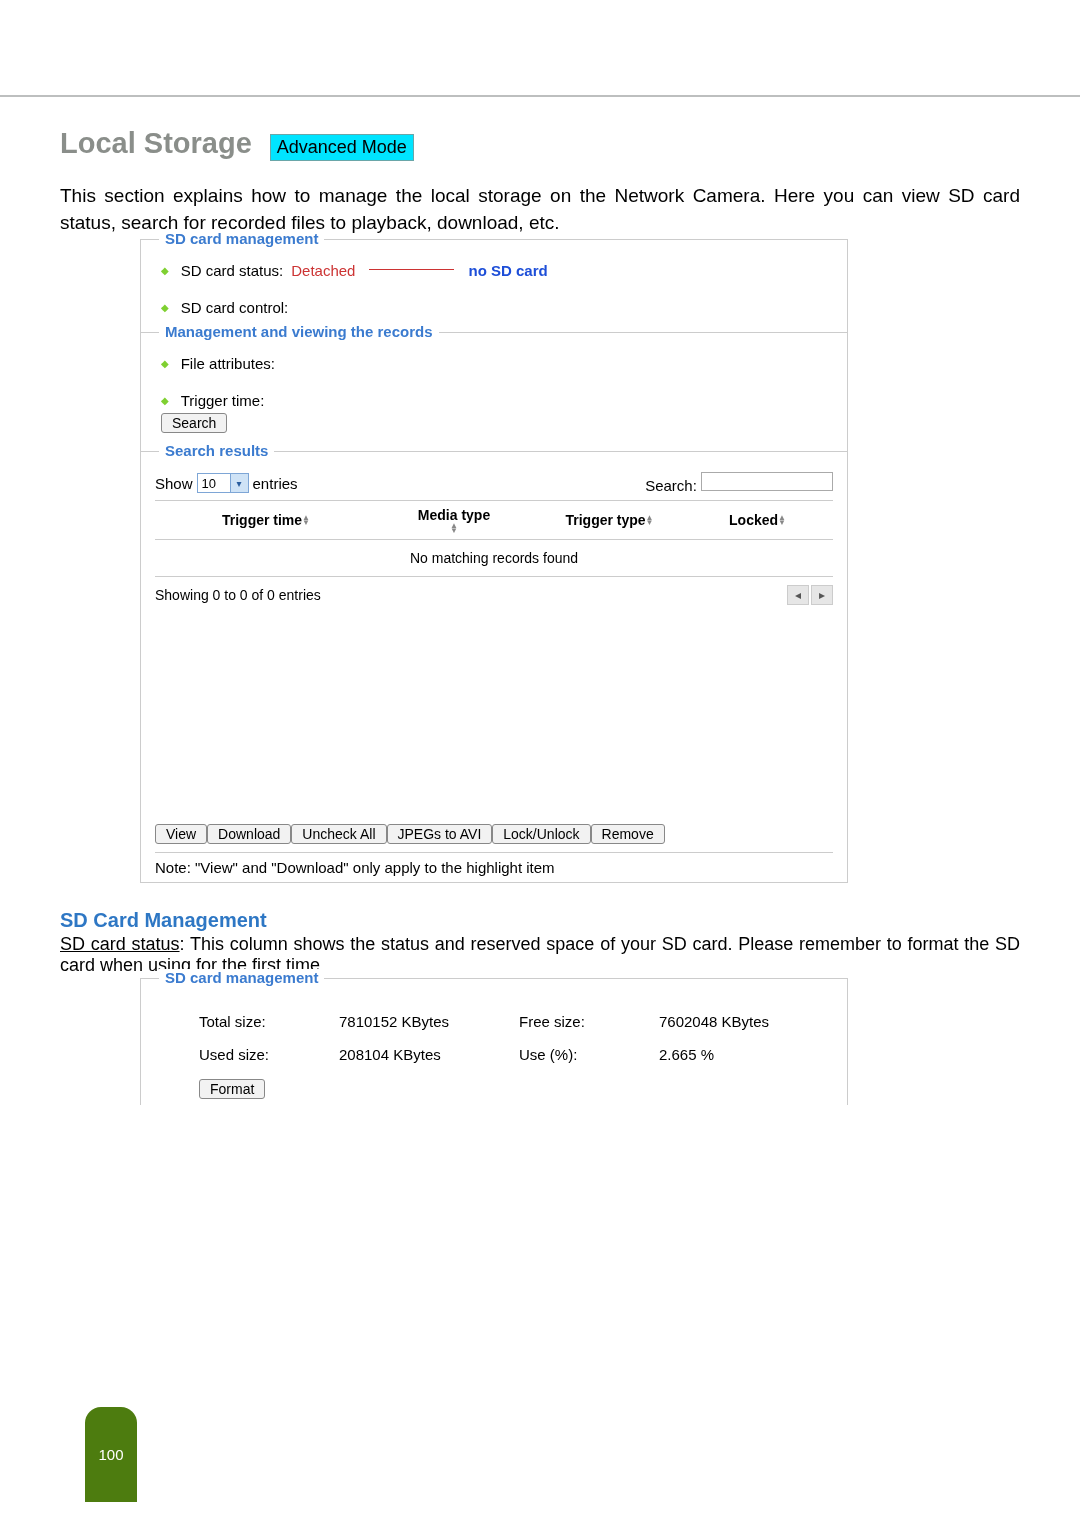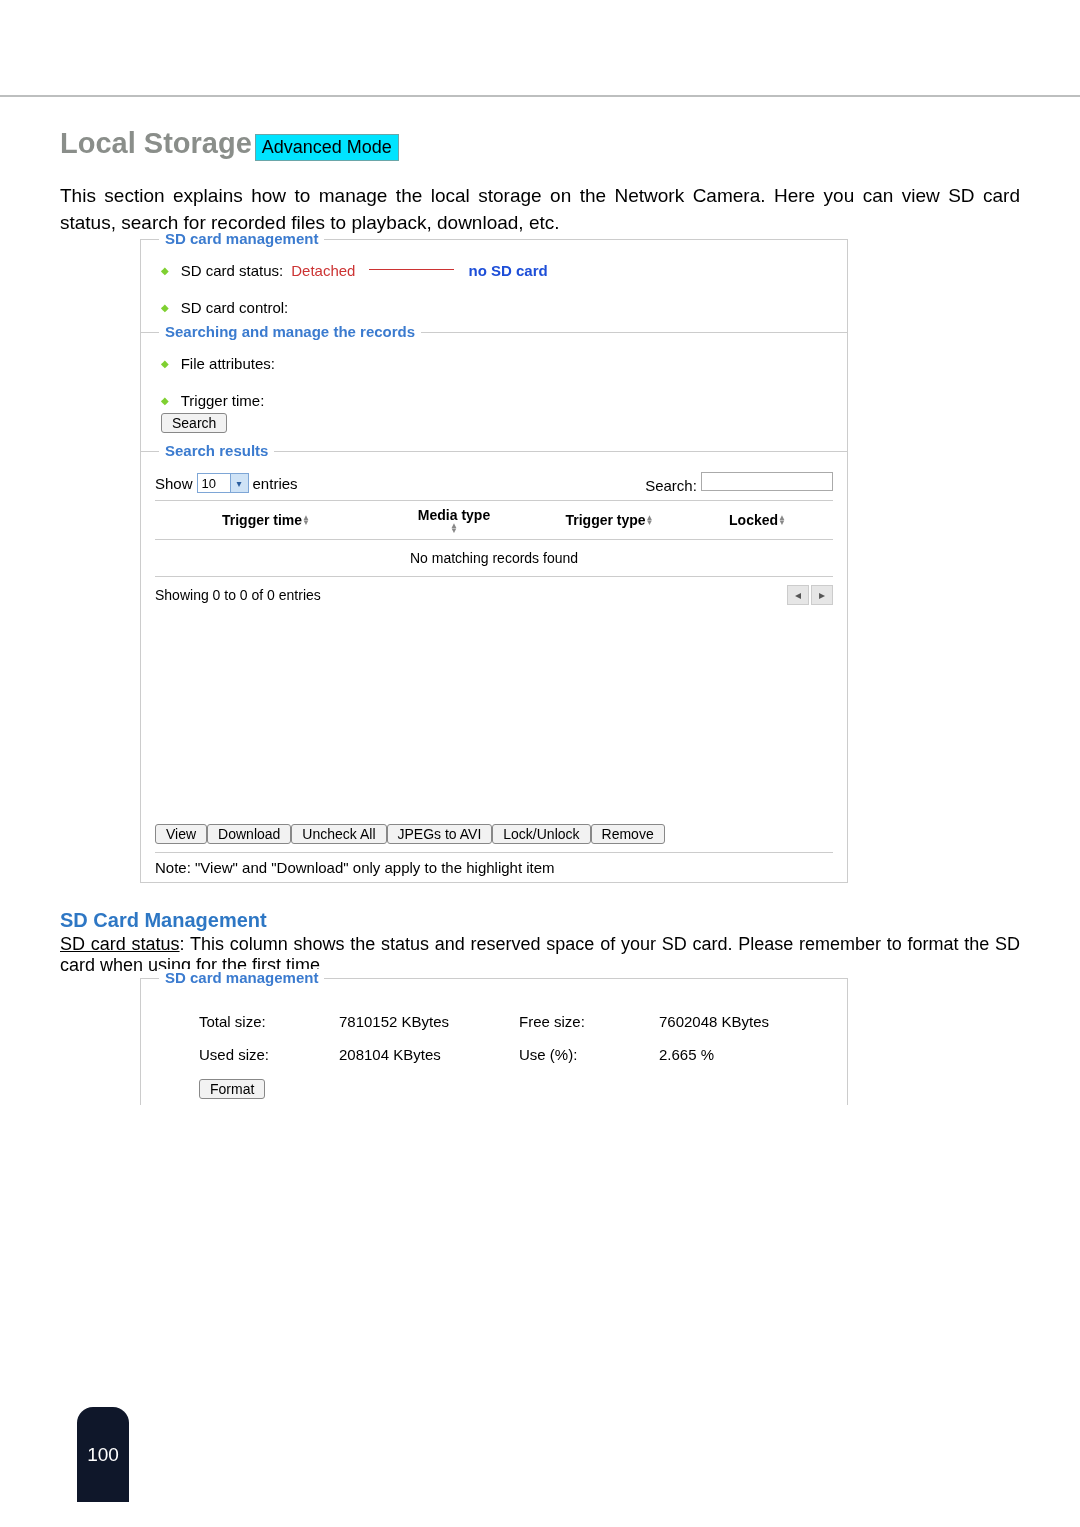--- a/index.html
+++ b/index.html
@@ -17,21 +17,21 @@
     position: relative;
     padding: 0;
   }
   .top-gap { height: 95px; border-bottom: 2px solid #bdbfbf; }
   .content {
     padding: 30px 60px 0 60px;
   }
   .h-row {
     display: flex;
     align-items: baseline;
-    gap: 3px;
+    gap: 18px;
     margin-bottom: 22px;
   }
   .h-title {
     font-size: 29px;
     font-weight: bold;
     color: #8a8e8a;
   }
   .mode-badge {
     background: #00e4ff;
     border: 1px solid #6aa6a8;
@@ -219,32 +219,32 @@
     display: grid;
     grid-template-columns: 140px 180px 140px 150px;
     row-gap: 16px;
     margin-left: 40px;
     margin-top: 16px;
     font-size: 15px;
   }
   
   .pgnum-wrap {
     position: absolute;
-    left: 77px;
+    left: 85px;
     bottom: 25px;
     width: 52px;
     height: 95px;
-    background: #0f172a;
+    background: #4d7c0f;
     border-top-left-radius: 16px;
     border-top-right-radius: 16px;
     color: #fff;
     display: flex;
     align-items: center;
     justify-content: center;
-    font-size: 19px;
+    font-size: 15px;
   }
 </style>
 </head>
 <body>
 
 <div class="page">
   <div class="top-gap"></div>
 
   <div class="content">
 
@@ -266,21 +266,21 @@
           <span class="red-line"></span>
           <span class="nosd">no SD card</span>
         </div>
         <div class="row" style="margin-bottom:6px;">
           <span class="diamond">◆</span>
           <span>SD card control:</span>
         </div>
       </div>
 
       <div class="panel">
-        <span class="panel-legend">Searching and manage the records</span>
+        <span class="panel-legend">Management and viewing the records</span>
         <div class="row">
           <span class="diamond">◆</span>
           <span>File attributes:</span>
         </div>
         <div class="row" style="margin-bottom:4px;">
           <span class="diamond">◆</span>
           <span>Trigger time:</span>
         </div>
         <button class="btn" style="margin-left:6px;margin-bottom:8px;">Search</button>
       </div>

